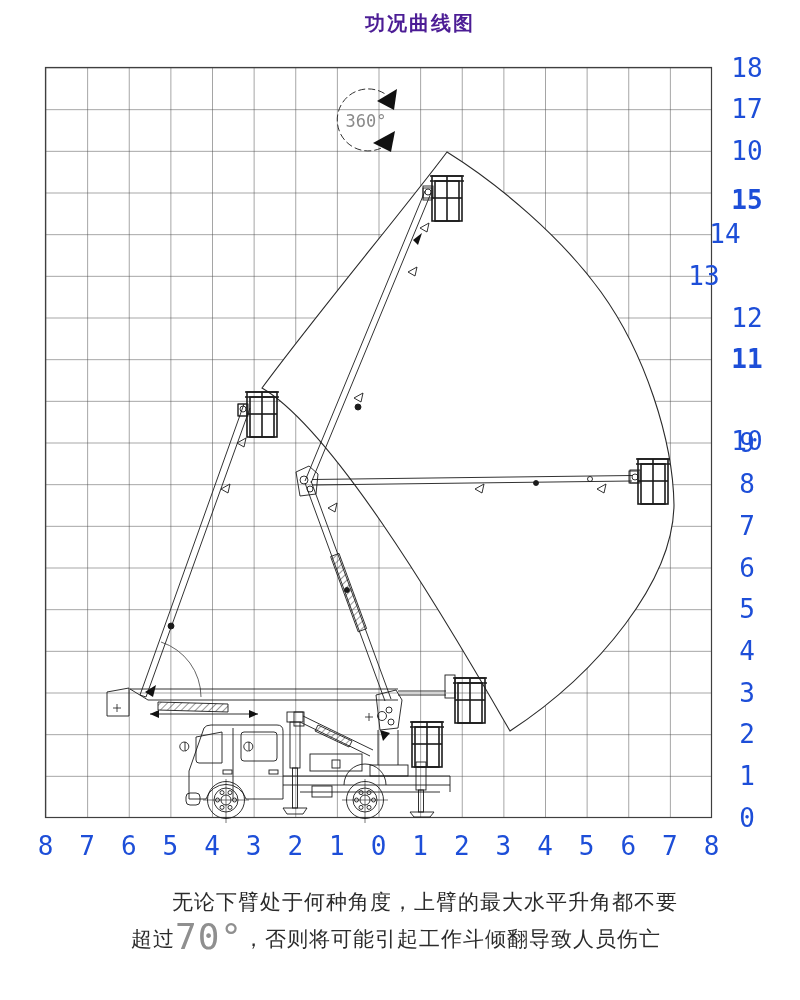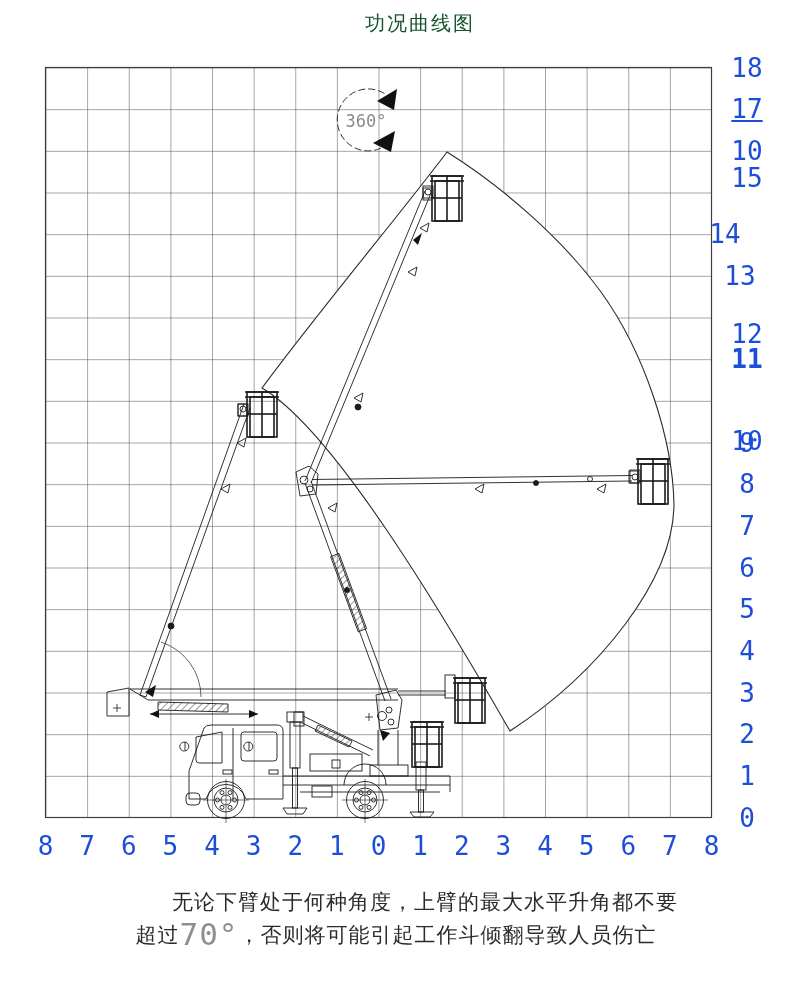--- a/index.html
+++ b/index.html
@@ -1,30 +1,30 @@
 <!DOCTYPE html>
 <html><head>
 <meta charset="utf-8">
 <style>
   html,body{margin:0;padding:0;background:#ffffff;width:800px;height:1000px;
     font-family:"Liberation Sans","DejaVu Sans",sans-serif;}
   #stage{position:relative;width:800px;height:1000px;overflow:hidden;background:#fff;}
   svg{position:absolute;left:0;top:0;}
   .title{position:absolute;left:420px;top:10px;transform:translateX(-50%);
-    font-size:20px;letter-spacing:2px;color:#14532d;white-space:nowrap;}
+    font-size:20px;letter-spacing:2px;color:#4c1d95;white-space:nowrap;font-weight:bold;}
   .tick{position:absolute;color:#1d4ed8;font-family:"DejaVu Sans Mono","Liberation Mono",monospace;
     font-size:26px;font-weight:300;line-height:1;white-space:nowrap;}
   .xtick{transform:translateX(-50%);}
   .ytick{transform:translate(-50%,-50%);}
   .footer{position:absolute;width:800px;text-align:center;color:#2b2b2b;
     font-size:21px;letter-spacing:1px;white-space:nowrap;}
   .footer-line1{top:888px;left:25px;}
   .footer-line2{top:916px;left:-4px;}
   .big-angle{font-family:"DejaVu Sans Mono","Liberation Mono",monospace;
-    font-size:31px;color:#8f8f8f;font-weight:300;vertical-align:-3px;letter-spacing:1px;}
+    font-size:36px;color:#8f8f8f;font-weight:300;vertical-align:-3px;letter-spacing:1px;}
 </style>
 </head>
 <body>
 
 <div id="stage">
 
   <svg width="800" height="1000" viewBox="0 0 800 1000">
     <defs>
       <pattern id="grid" width="41.625" height="41.6667" patternUnits="userSpaceOnUse" x="45.5" y="67.5">
         <path d="M41.625 0 H0 V41.6667" fill="none" stroke="#4d4d4d" stroke-width="1"></path>
@@ -261,25 +261,25 @@
       <span class="tick ytick" style="left: 747px; top: 734.167px;">2</span>
       <span class="tick ytick" style="left: 747px; top: 692.5px;">3</span>
       <span class="tick ytick" style="left: 747px; top: 650.834px;">4</span>
       <span class="tick ytick" style="left: 747px; top: 609.167px;">5</span>
       <span class="tick ytick" style="left: 747px; top: 567.5px;">6</span>
       <span class="tick ytick" style="left: 747px; top: 525.834px;">7</span>
       <span class="tick ytick" style="left: 747px; top: 484.167px;">8</span>
       <span class="tick ytick" style="left: 747px; top: 442.5px;">9</span>
       <span class="tick ytick" style="left: 747px; top: 400.834px; margin-top: 40px;">10</span>
       <span class="tick ytick" style="left: 747px; top: 359.167px; font-weight: bold;">11</span>
-      <span class="tick ytick" style="left: 747px; top: 334px;">12</span>
-      <span class="tick ytick" style="left: 740px; top: 275.833px;">13</span>
+      <span class="tick ytick" style="left: 747px; top: 318px;">12</span>
+      <span class="tick ytick" style="left: 704px; top: 275.833px;">13</span>
       <span class="tick ytick" style="left: 725px; top: 234.167px;">14</span>
-      <span class="tick ytick" style="left: 747px; top: 178px;">15</span>
+      <span class="tick ytick" style="left: 747px; top: 200px; font-weight: bold;">15</span>
       <span class="tick ytick" style="left: 747px; top: 150.833px;">10</span>
-      <span class="tick ytick" style="left: 747px; top: 109.167px; text-decoration: underline;">17</span>
+      <span class="tick ytick" style="left: 747px; top: 109.167px;">17</span>
       <span class="tick ytick" style="left: 747px; top: 67.5px;">18</span>
     </div>
 
   <div class="footer footer-line1">无论下臂处于何种角度，上臂的最大水平升角都不要</div>
   <div class="footer footer-line2"><span>超过</span><span class="big-angle">70°</span><span>，否则将可能引起工作斗倾翻导致人员伤亡</span></div>
 
 </div>
 
 </body></html>

